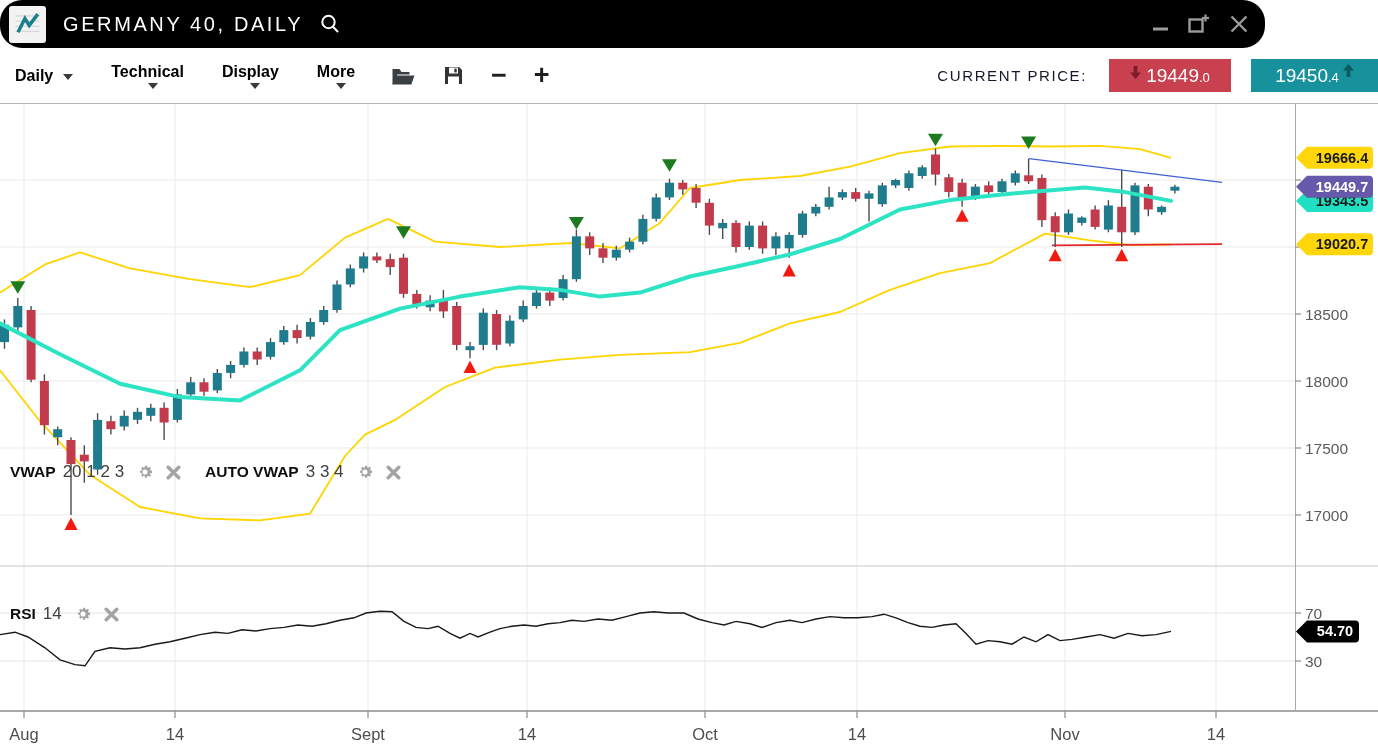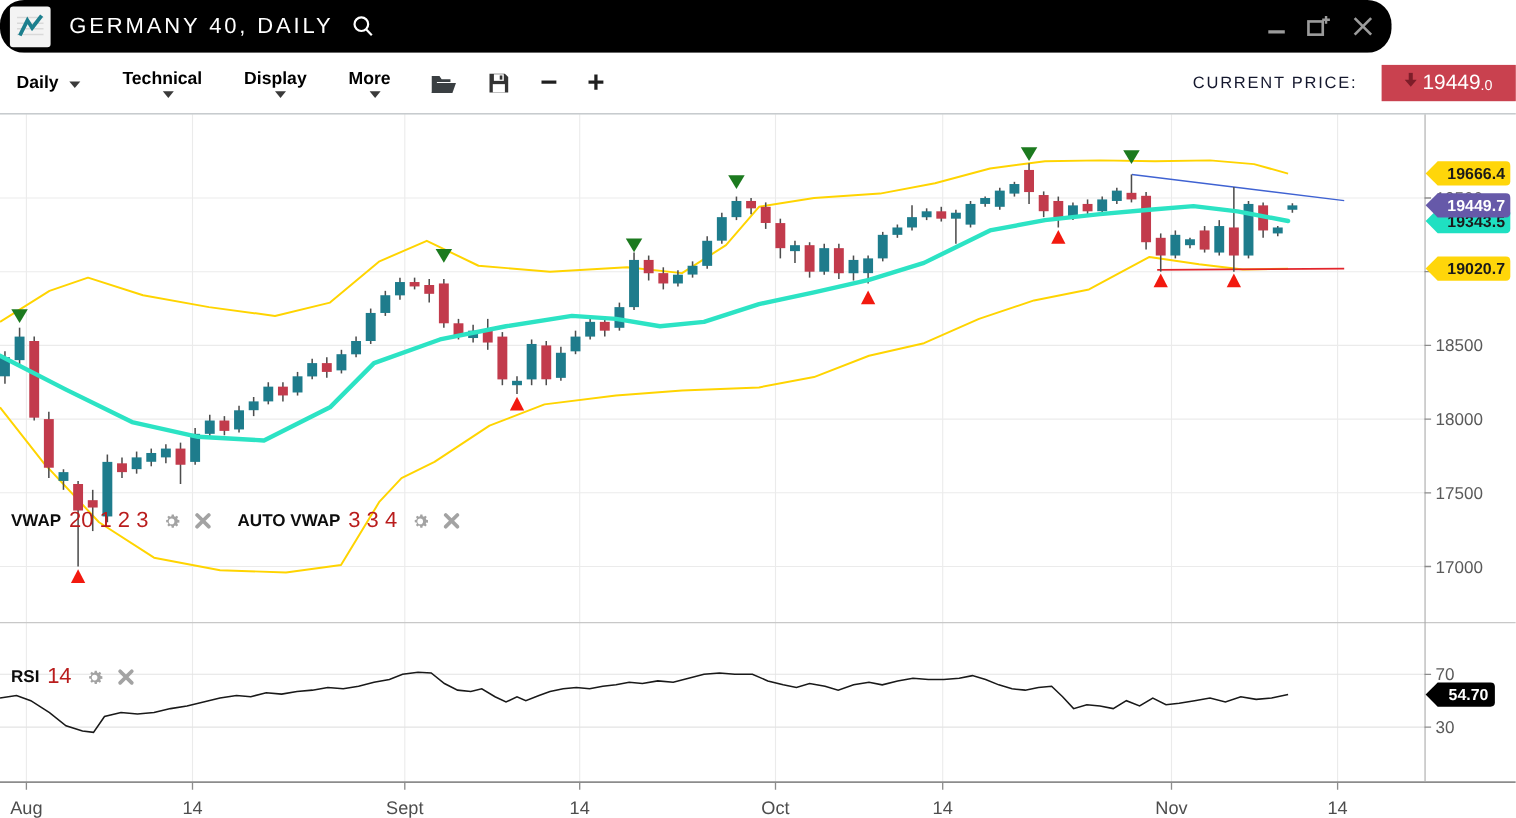--- a/index.html
+++ b/index.html
@@ -31,21 +31,21 @@
   .sell{background:#c9414f;width:122px;margin-left:22px;}
   .buy{background:#17929c;width:127px;margin-left:20px;}
   .num{font-size:19px;}
   .frac{font-size:13px;margin-top:4px;}
   .sell svg{margin-right:5px;margin-bottom:6px;}
   .buy svg{margin-left:4px;margin-bottom:10px;}
   
   #chart-svg{position:absolute;left:0;top:0;z-index:1;}
   .ind-row{position:absolute;display:flex;align-items:center;z-index:10;}
   .ind-name{font-size:15.5px;font-weight:bold;color:#0d0d0d;}
-  .ind-params{font-size:20px;color:#b91c1c;margin-left:7px;}
+  .ind-params{font-size:17px;color:#404040;margin-left:7px;}
   .ind-row svg{margin-left:12px;cursor:pointer;}
   .ind-gap{width:24px;}
   #vwap-row{left:10px;top:462px;}
   #rsi-row{left:10px;top:604px;}
 </style>
 </head>
 <body>
 
 <svg id="chart-svg" width="1378" height="744" font-family="Liberation Sans, sans-serif">
     <g>
@@ -441,14 +441,21 @@
   </div>
   <div class="price-cluster">
     <span class="cp-label">CURRENT PRICE:</span>
     <div class="price-box sell">
       <svg width="11" height="13" viewBox="0 0 12 14">
           <path d="M4 0 h4 v7 h4 l-6 7 -6 -7 h4 z" fill="#7d1d29"></path>
         </svg>
       <span class="num">19449</span>
       <span class="frac">.0</span>
     </div>
+    <div class="price-box buy">
+      <span class="num">19450</span>
+      <span class="frac">.4</span>
+      <svg width="11" height="13" viewBox="0 0 12 14">
+          <path d="M4 14 h4 V7 h4 L6 0 0 7 h4 z" fill="#0b5a60"></path>
+        </svg>
+    </div>
   </div>
 </div>
 
 </body></html>

